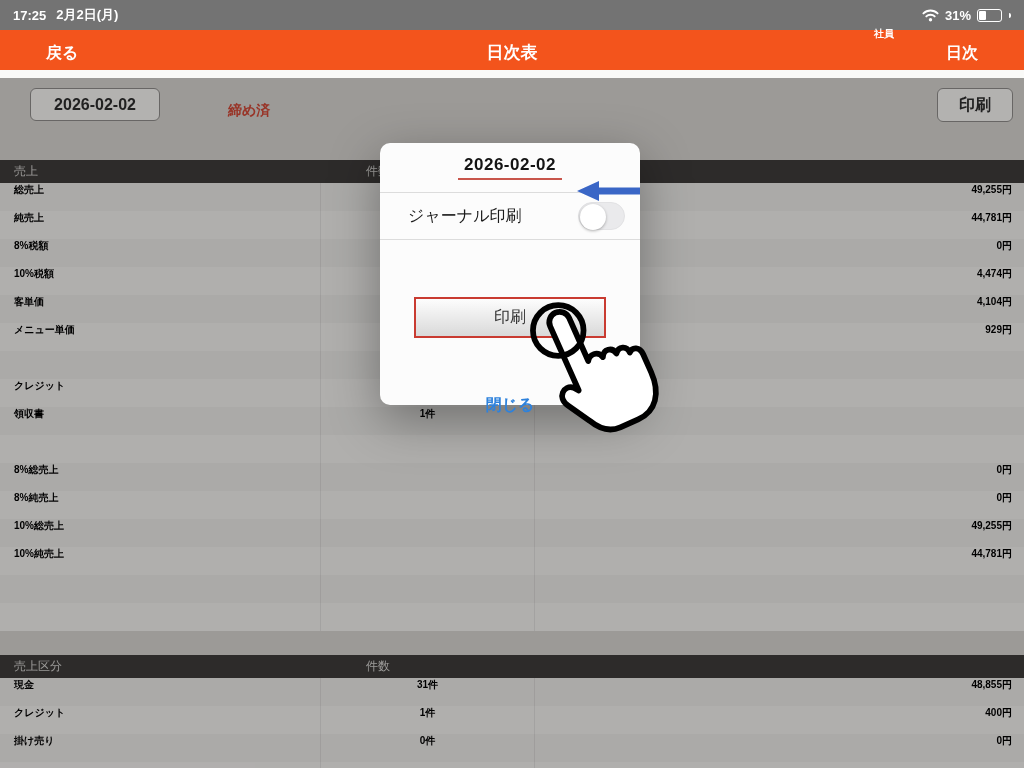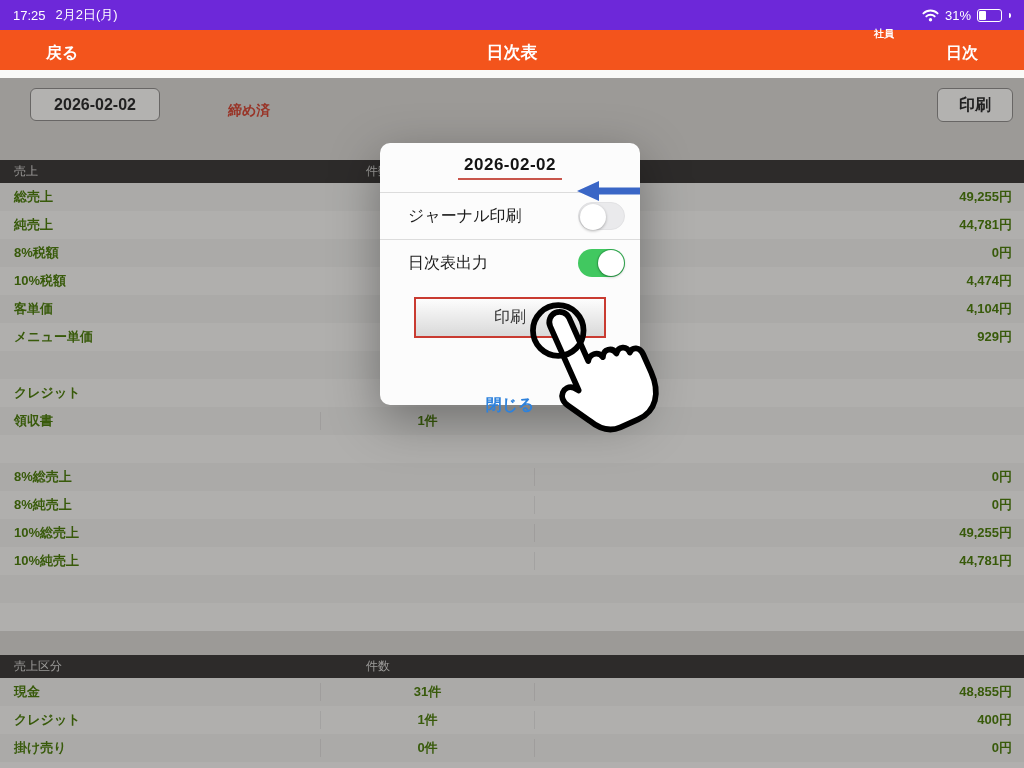--- a/index.html
+++ b/index.html
@@ -4,23 +4,23 @@
 <style>
   html,body { margin:0; padding:0; }
   body {
     width:1024px; height:768px; position:relative; overflow:hidden;
     font-family:"Liberation Sans","DejaVu Sans",sans-serif;
     background:#D6D3D0;
   }
   
   .status-bar {
     position:absolute; top:0; left:0; width:1024px; height:30px;
-    background:#6d28d9; color:#fff; box-sizing:border-box;
+    background:#737373; color:#fff; box-sizing:border-box;
     display:flex; justify-content:space-between; align-items:center;
-    padding:1px 13px; font-size:13px; font-weight:normal; z-index:3;
+    padding:1px 13px; font-size:13px; font-weight:bold; z-index:3;
   }
   .sb-left { display:flex; gap:10px; align-items:center; }
   .sb-right { display:flex; gap:6px; align-items:center; }
   .battery-shell {
     width:23px; height:11px; border:1.5px solid #fff; border-radius:3px;
     position:relative; display:inline-block;
   }
   .battery-fill { position:absolute; left:1px; top:1px; bottom:1px; width:30%; background:#fff; border-radius:1px; }
   .battery-nub { width:2px; height:5px; background:#fff; border-radius:0 2px 2px 0; margin-left:1px; }
   .nav-bar { position:absolute; top:30px; left:0; width:1024px; height:40px; background:#F3541C; z-index:3; }
@@ -41,21 +41,21 @@
   }
   .date-button { left:30px; top:10px; width:130px; height:33px; }
   .print-button-top { left:937px; top:10px; width:76px; height:34px; }
   .status-badge { position:absolute; left:228px; top:24px; color:#D14836; font-size:14px; font-weight:bold; }
 
   
   .table { position:absolute; left:0; width:1024px; }
   .sales-table { top:82px; }
   .category-table { top:577px; }
   .t-header { height:23px; background:#3E3C3A; color:#D5D3D1; display:flex; align-items:center; font-size:12px;gap:40px; }
-  .t-row { height:28px; display:flex; align-items:center; font-size:13px; font-weight:600; color:#4d7c0f; }
+  .t-row { height:28px; display:flex; font-size:10px; font-weight:600; color:#000000; }
   .t-body .t-row:nth-child(odd)  { background:#EBE9E7; }
   .t-body .t-row:nth-child(even) { background:#F2F0EE; }
   .cell { box-sizing:border-box; overflow:hidden; white-space:nowrap; }
   .c1 { width:320px; padding-left:14px; }
   .c2 { width:214px; text-align:center; border-left:1px solid rgba(0,0,0,0.07); }
   .c3 { flex:1; text-align:right; padding-right:12px; border-left:1px solid rgba(0,0,0,0.07); }
   .t-header .c2 { text-align:left; padding-left:6px; border-left:none; }
   .t-header .c3 { text-align:left; padding-left:9px; border-left:none; }
 
   
@@ -257,26 +257,20 @@
     <div class="modal-date-underline"></div>
   </div>
   <div class="modal-sep"></div>
   <div class="toggle-row">
     <span class="toggle-label">ジャーナル印刷</span>
     <span class="toggle off">
         <span class="knob"></span>
       </span>
   </div>
   <div class="modal-sep"></div>
-  <div class="toggle-row">
-    <span class="toggle-label">日次表出力</span>
-    <span class="toggle on">
-        <span class="knob"></span>
-      </span>
-  </div>
   <div class="modal-print-button">印刷</div>
   <div class="modal-close">閉じる</div>
 </div>
 
 <div class="arrow-annotation">
   <svg width="63" height="20" viewBox="0 0 63 20">
     <polygon points="0,10 22,0 22,6.5 63,6.5 63,13.5 22,13.5 22,20" fill="#3A66C6"></polygon>
   </svg>
 </div>
 

